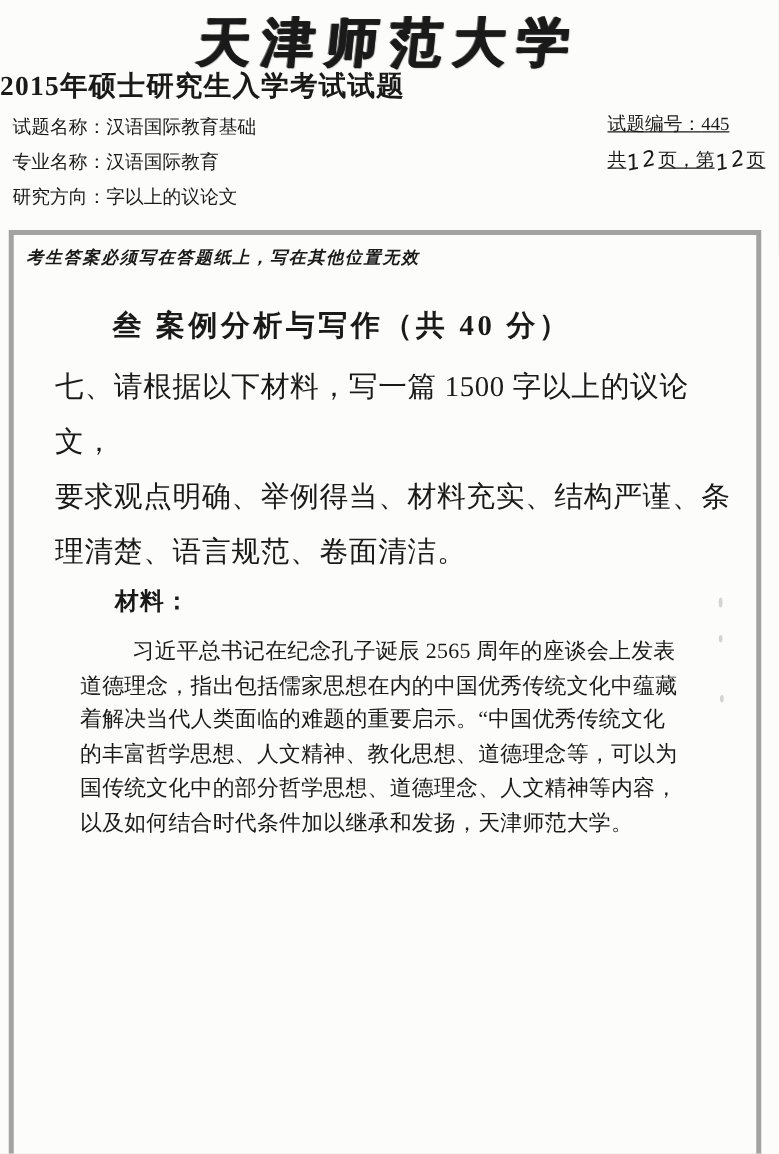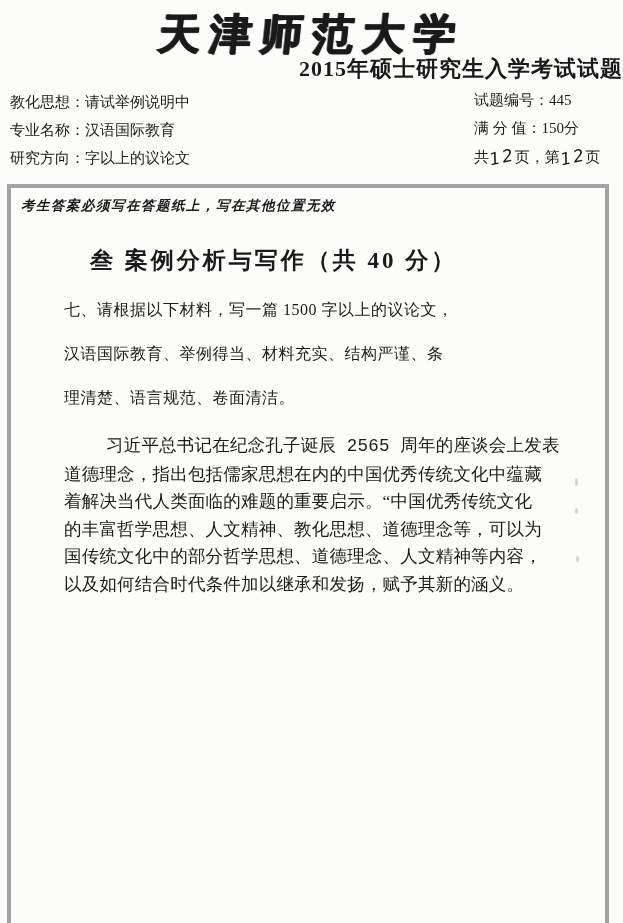--- a/index.html
+++ b/index.html
@@ -27,36 +27,37 @@
     letter-spacing: 9px;
     transform: skewX(-6deg);
     text-shadow: 1px 0 0 currentColor, 0 1px 0 currentColor,
                  1px 1px 1px rgba(0,0,0,.85), -1px 0 0 rgba(0,0,0,.55);
     white-space: nowrap;
   }
   .subtitle {
     position: absolute;
     top: 54px; left: 0;
     width: 100%;
-    text-align: right;
+    text-align: left;
     font-size: 22px;
     font-weight: bold;
     letter-spacing: 1px;
   }
 
   
   .info-left {
     position: absolute;
     left: 10px; top: 88px;
     font-size: 15px;
   }
   .info-right {
     position: absolute;
-    left: 474px; top: 86px;
+    left: 486px; top: 86px;
     font-size: 15px;
+    text-decoration: underline;
   }
   .info-row { height: 28px; line-height: 28px; white-space: nowrap; }
   .handwritten {
     display: inline-block;
     font-family: "DejaVu Sans", sans-serif;
     font-style: italic;
     font-size: 17px;
     letter-spacing: 2px;
     transform: rotate(-12deg) translateY(1px);
   }
@@ -77,81 +78,81 @@
     letter-spacing: 1.5px;
     white-space: nowrap;
   }
   .section-title {
     margin: 30px 0 12px 79px;
     font-size: 23px;
     font-weight: bold;
     letter-spacing: 3px;
   }
   .question-lines {
-    margin: 6px 18px 0 53px;
-    font-size: 16px;
+    margin: 6px 18px 0 33px;
+    font-size: 23px;
     line-height: 44px;
     letter-spacing: 0.5px;
   }
   .material-label {
     margin: 4px 0 0 81px;
     font-size: 19px;
     font-weight: bold;
     letter-spacing: 1px;
   }
   .material-lines {
     margin: 13px 16px 0 53px;
     font-size: 17.5px;
     line-height: 27.5px;
     letter-spacing: 0.2px;
   }
-  .material-lines > div:first-child { text-indent: 2.4em; font-family: Liberation Mono, monospace; }
+  .material-lines > div:first-child { text-indent: 2.4em; }
 
   
   .speck { position: absolute; background: rgba(90,90,90,.25); border-radius: 50%; }
 </style>
 </head>
 <body>
 
 <div class="page">
 
   <div class="brand-title">天津师范大学</div>
   <div class="subtitle">2015年硕士研究生入学考试试题</div>
 
   <div class="info-left">
-    <div class="info-row"><span>教化思想：</span><span>请试举例说明中</span></div>
+    <div class="info-row"><span>试题名称：</span><span>汉语国际教育基础</span></div>
     <div class="info-row"><span>专业名称：</span><span>汉语国际教育</span></div>
     <div class="info-row"><span>研究方向：</span><span>字以上的议论文</span></div>
   </div>
 
   <div class="info-right">
     <div class="info-row"><span>试题编号：</span><span>445</span></div>
-    <div class="info-row"><span>满 分 值：</span><span>150分</span></div>
     <div class="info-row"><span>共</span><span class="handwritten">12</span><span>页，第</span><span class="handwritten">12</span><span>页</span></div>
   </div>
 
   <div class="exam-box">
     <div class="notice">考生答案必须写在答题纸上，写在其他位置无效</div>
 
     <div class="section-title">叁  案例分析与写作（共 40 分）</div>
 
     <div class="question-lines">
         <div>七、请根据以下材料，写一篇 1500 字以上的议论文，</div>
-        <div>汉语国际教育、举例得当、材料充实、结构严谨、条</div>
+        <div>要求观点明确、举例得当、材料充实、结构严谨、条</div>
         <div>理清楚、语言规范、卷面清洁。</div>
       </div>
 
+    <div class="material-label">材料：</div>
 
     <div class="material-lines">
         <div>习近平总书记在纪念孔子诞辰 2565 周年的座谈会上发表</div>
         <div>道德理念，指出包括儒家思想在内的中国优秀传统文化中蕴藏</div>
         <div>着解决当代人类面临的难题的重要启示。“中国优秀传统文化</div>
         <div>的丰富哲学思想、人文精神、教化思想、道德理念等，可以为</div>
         <div>国传统文化中的部分哲学思想、道德理念、人文精神等内容，</div>
-        <div>以及如何结合时代条件加以继承和发扬，赋予其新的涵义。</div>
+        <div>以及如何结合时代条件加以继承和发扬，天津师范大学。</div>
       </div>
   </div>
 
   <div class="speck" style="left:575px; top:478px; width:3px; height:8px;"></div>
   <div class="speck" style="left:575px; top:508px; width:3px; height:6px;"></div>
   <div class="speck" style="left:576px; top:556px; width:3px; height:6px;"></div>
 
 </div>
 
 </body></html>

